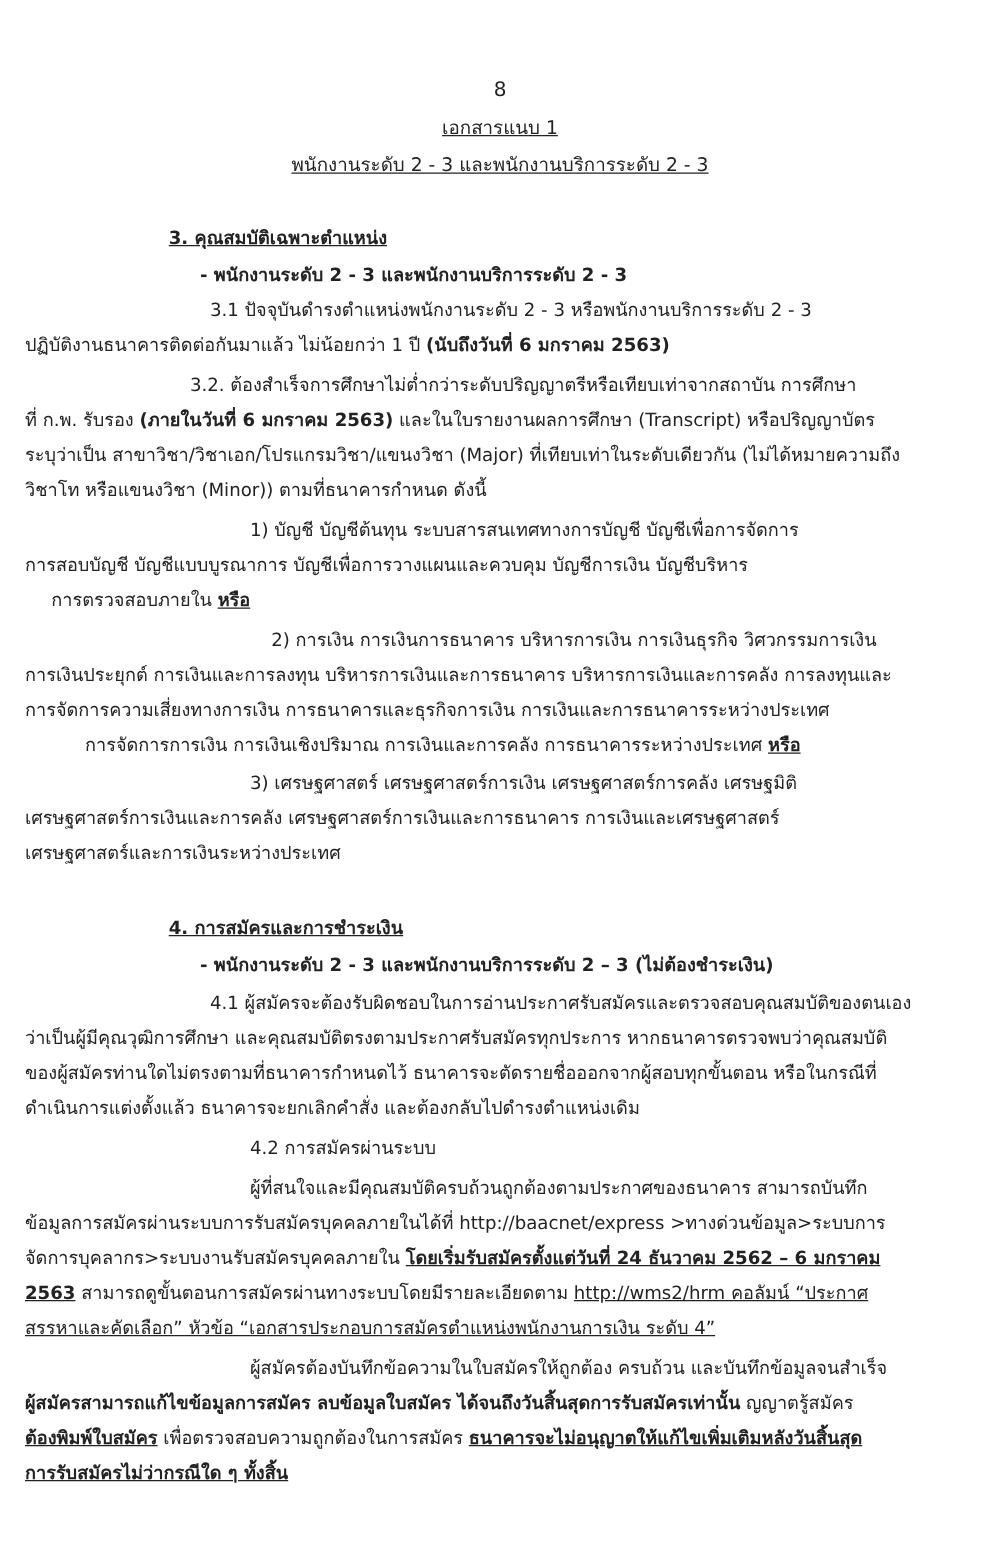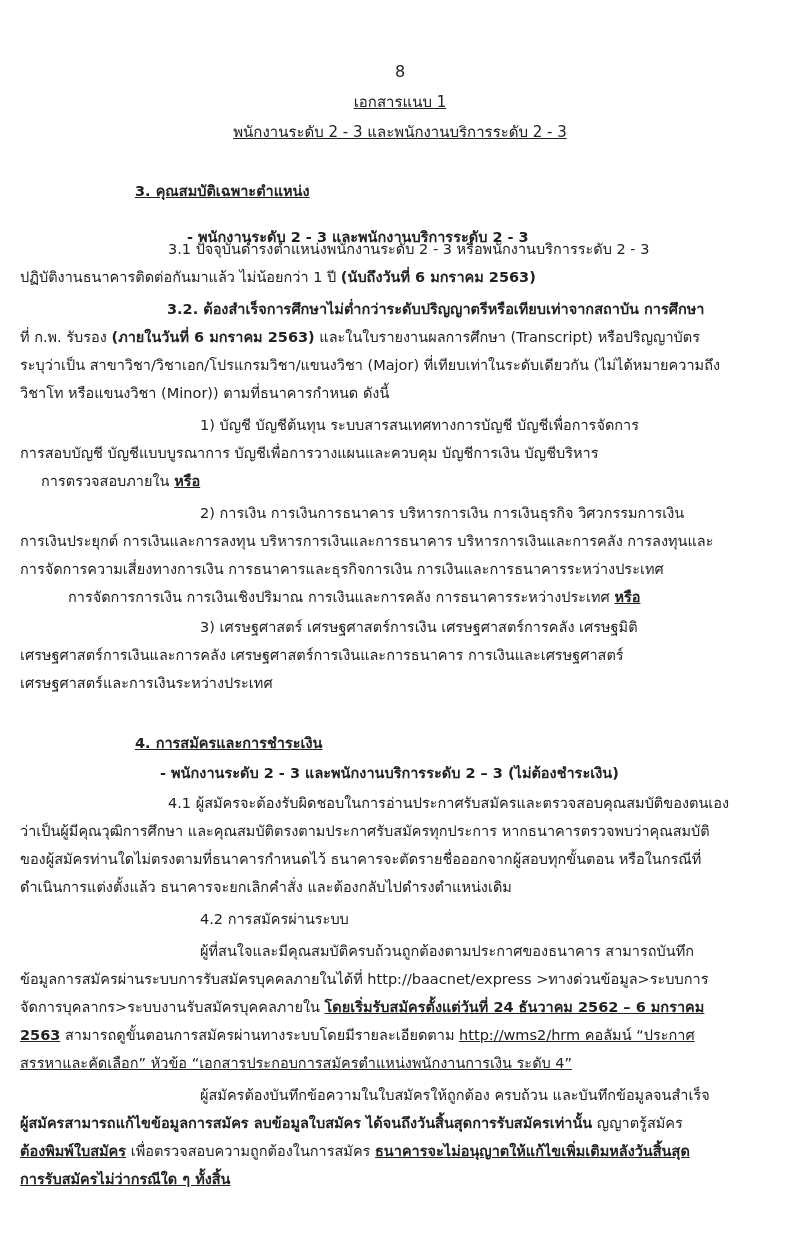--- a/index.html
+++ b/index.html
@@ -19,40 +19,40 @@
 </head>
 <body>
 
 <div class="page">
 
   <div class="line center pagenum">8</div>
   <div class="line center title u" style="top:92px;">เอกสารแนบ 1</div>
   <div class="line center title u" style="top:122px;">พนักงานระดับ 2 - 3 และพนักงานบริการระดับ 2 - 3</div>
 
   <div class="line u b" style="left:135px; top:181px;">3. คุณสมบัติเฉพาะตำแหน่ง</div>
-  <div class="line b" style="left:160px; top:227px;margin-left:27px;">- พนักงานระดับ 2 - 3 และพนักงานบริการระดับ 2 - 3</div>
+  <div class="line b" style="left:160px; top:211px;">- พนักงานระดับ 2 - 3 และพนักงานบริการระดับ 2 - 3</div>
   <div class="line" style="left:168px; top:239px;">3.1 ปัจจุบันดำรงตำแหน่งพนักงานระดับ 2 - 3 หรือพนักงานบริการระดับ 2 - 3</div>
   <div class="line" style="left:20px; top:267px;">
     <span>ปฏิบัติงานธนาคารติดต่อกันมาแล้ว ไม่น้อยกว่า 1 ปี </span><span class="b">(นับถึงวันที่ 6 มกราคม 2563)</span>
   </div>
 
-  <div class="line" style="left:167px; top:299px;font-weight:bold;">3.2. ต้องสำเร็จการศึกษาไม่ต่ำกว่าระดับปริญญาตรีหรือเทียบเท่าจากสถาบัน การศึกษา</div>
+  <div class="line" style="left:152px; top:299px;">3.2. ต้องสำเร็จการศึกษาไม่ต่ำกว่าระดับปริญญาตรีหรือเทียบเท่าจากสถาบัน การศึกษา</div>
   <div class="line" style="left:20px; top:327px;">
     <span>ที่ ก.พ. รับรอง </span><span class="b">(ภายในวันที่ 6 มกราคม 2563)</span><span> และในใบรายงานผลการศึกษา (Transcript) หรือปริญญาบัตร</span>
   </div>
   <div class="line" style="left:20px; top:355px;">ระบุว่าเป็น สาขาวิชา/วิชาเอก/โปรแกรมวิชา/แขนงวิชา (Major) ที่เทียบเท่าในระดับเดียวกัน (ไม่ได้หมายความถึง</div>
   <div class="line" style="left:20px; top:383px;">วิชาโท หรือแขนงวิชา (Minor)) ตามที่ธนาคารกำหนด ดังนี้</div>
 
   <div class="line" style="left:200px; top:415px;">1) บัญชี บัญชีต้นทุน ระบบสารสนเทศทางการบัญชี บัญชีเพื่อการจัดการ</div>
   <div class="line" style="left:20px; top:443px;">การสอบบัญชี บัญชีแบบบูรณาการ บัญชีเพื่อการวางแผนและควบคุม บัญชีการเงิน บัญชีบริหาร</div>
   <div class="line" style="left:20px; top:471px;margin-left:21px;">
     <span>การตรวจสอบภายใน </span><span class="b u">หรือ</span>
   </div>
 
-  <div class="line" style="left:200px; top:503px;">2) การเงิน การเงินการธนาคาร บริหารการเงิน การเงินธุรกิจ วิศวกรรมการเงิน</div>
+  <div class="line" style="left:217px; top:503px;">2) การเงิน การเงินการธนาคาร บริหารการเงิน การเงินธุรกิจ วิศวกรรมการเงิน</div>
   <div class="line" style="left:20px; top:531px;">การเงินประยุกต์ การเงินและการลงทุน บริหารการเงินและการธนาคาร บริหารการเงินและการคลัง การลงทุนและ</div>
   <div class="line" style="left:20px; top:559px;">การจัดการความเสี่ยงทางการเงิน การธนาคารและธุรกิจการเงิน การเงินและการธนาคารระหว่างประเทศ</div>
   <div class="line" style="left:20px; top:587px;margin-left:48px;">
     <span>การจัดการการเงิน การเงินเชิงปริมาณ การเงินและการคลัง การธนาคารระหว่างประเทศ </span><span class="b u">หรือ</span>
   </div>
 
   <div class="line" style="left:200px; top:617px;">3) เศรษฐศาสตร์ เศรษฐศาสตร์การเงิน เศรษฐศาสตร์การคลัง เศรษฐมิติ</div>
   <div class="line" style="left:20px; top:645px;">เศรษฐศาสตร์การเงินและการคลัง เศรษฐศาสตร์การเงินและการธนาคาร การเงินและเศรษฐศาสตร์</div>
   <div class="line" style="left:20px; top:673px;">เศรษฐศาสตร์และการเงินระหว่างประเทศ</div>
 

